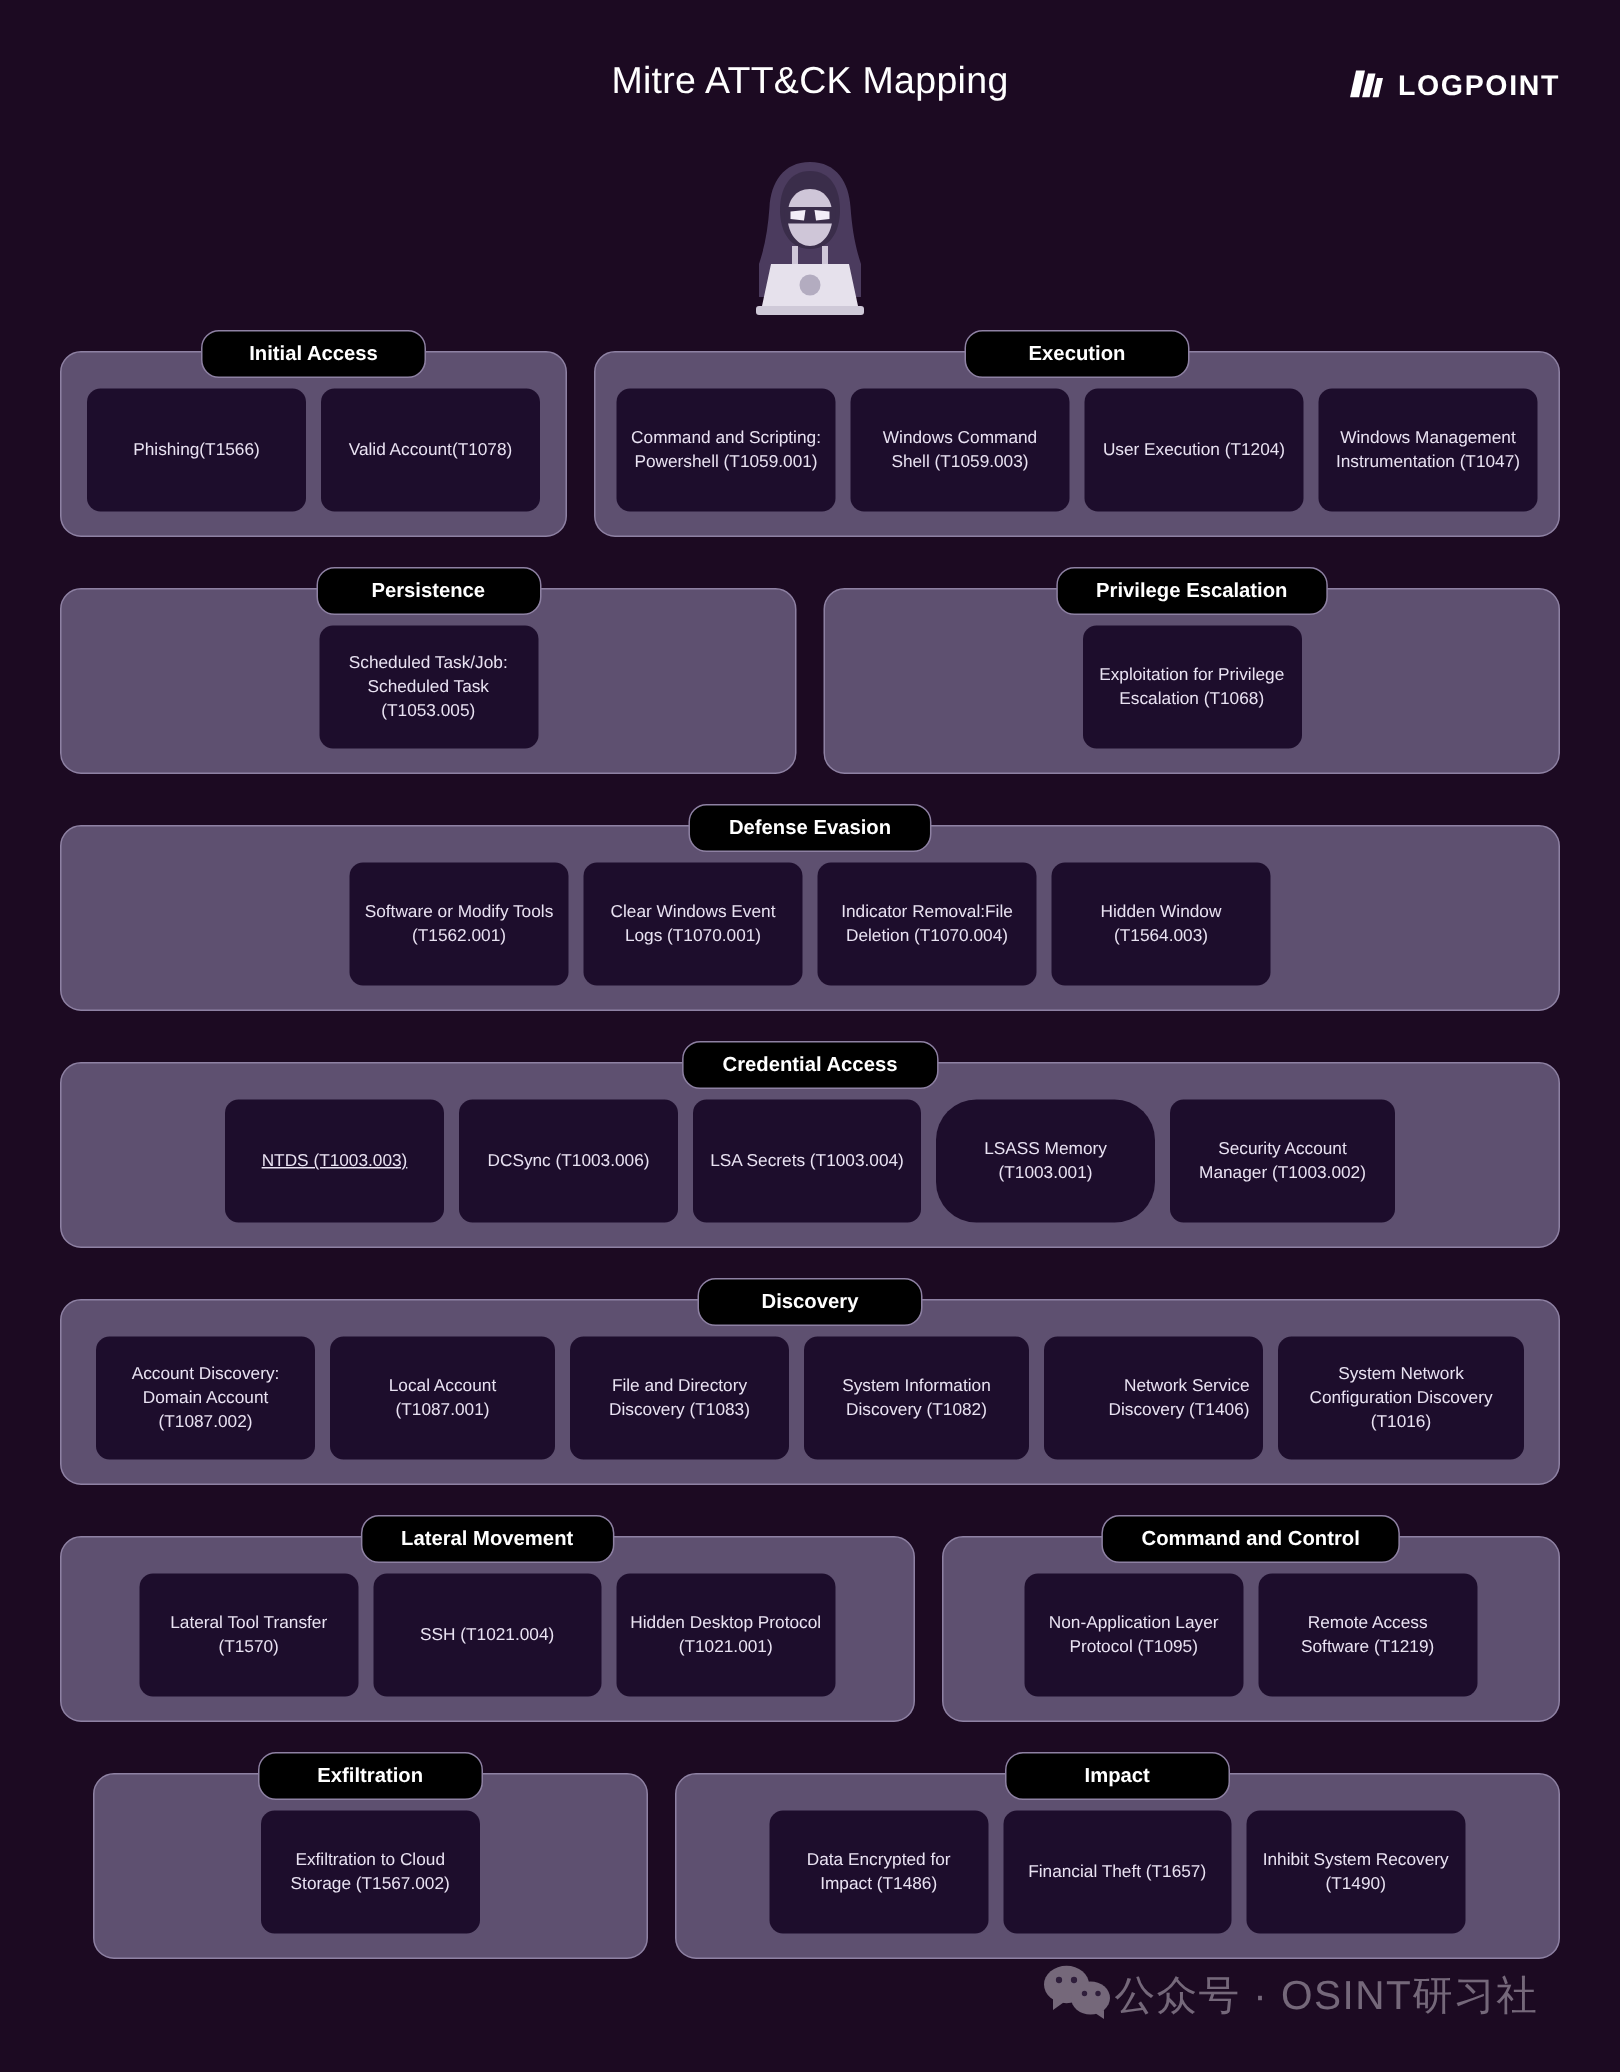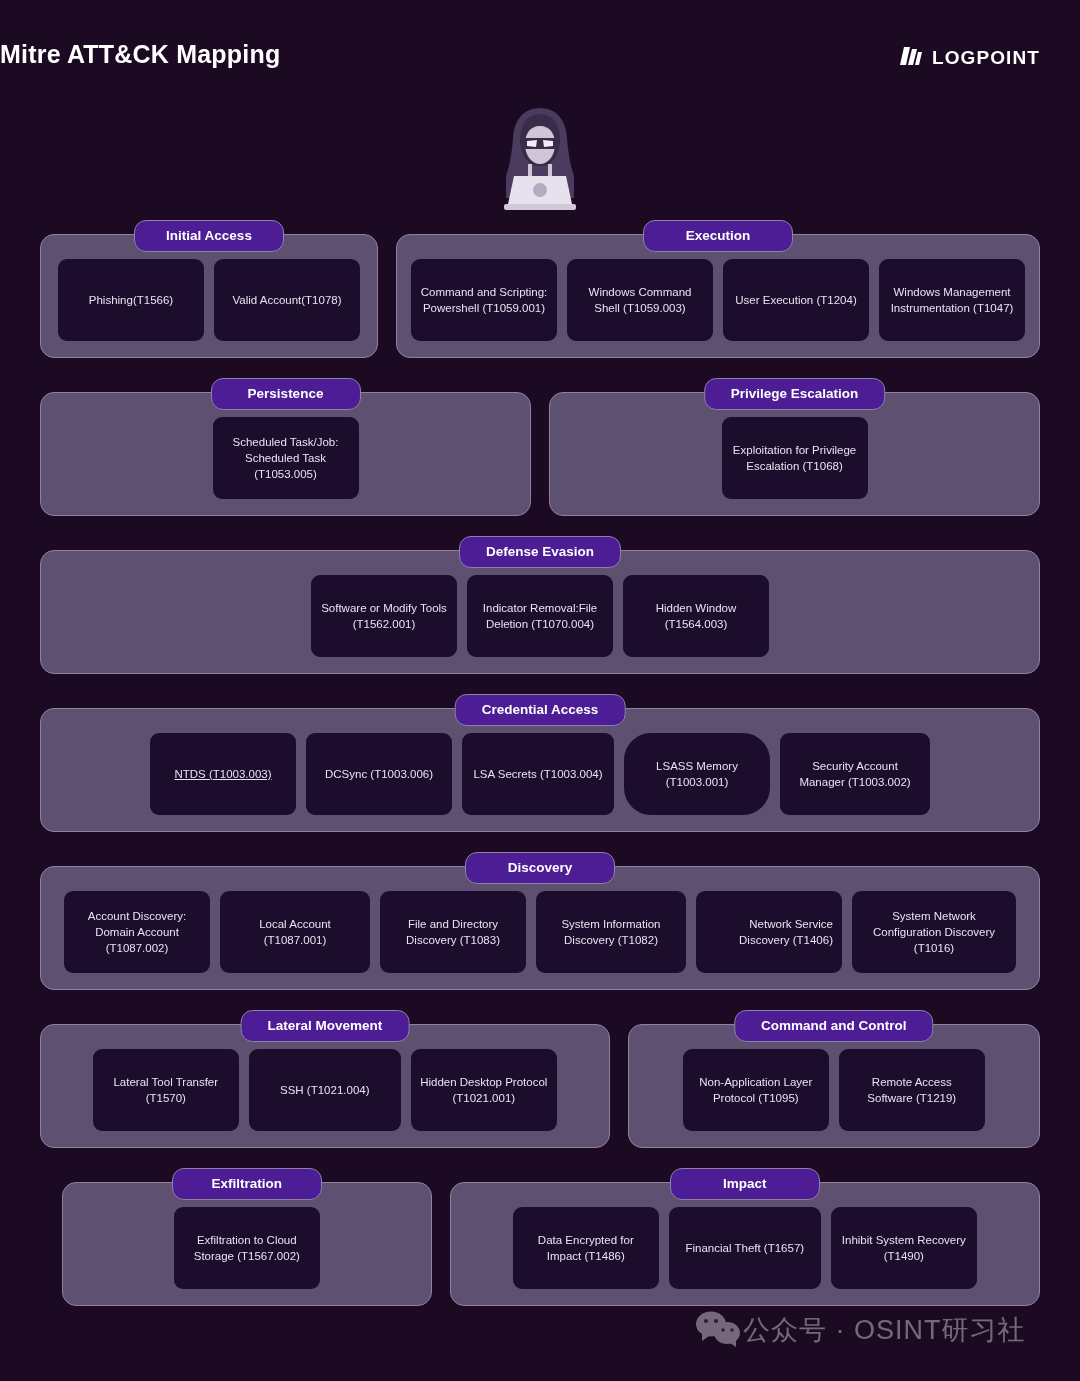--- a/index.html
+++ b/index.html
@@ -21,23 +21,24 @@
 
   
   .header {
     position: relative;
     height: 100px;
   }
   .page-title {
     position: absolute;
     left: 0; right: 0;
     top: 40px;
+    text-align: center;
     color: #ffffff;
     font-size: 25px;
-    font-weight: bold;
+    font-weight: normal;
     letter-spacing: 0.2px;
   }
   .brand {
     position: absolute;
     right: 40px;
     top: 46px;
     display: flex;
     align-items: center;
     gap: 9px;
   }
@@ -76,21 +77,21 @@
     position: relative;
     padding-top: 14px;
   }
 
   .tactic-header {
     position: absolute;
     top: 0;
     left: 50%;
     transform: translateX(-50%);
     z-index: 3;
-    background: #4c1d95;
+    background: #000000;
     border: 1px solid #8e81a3;
     border-radius: 12px;
     padding: 7px 26px 8px;
     color: #ffffff;
     font-size: 13.5px;
     font-weight: bold;
     white-space: nowrap;
     text-align: center;
     min-width: 150px;
   }
@@ -216,20 +217,21 @@
           <div class="tactic-body">
             <div class="technique" style="width: 146px; flex: 0 0 146px;">Exploitation for Privilege Escalation (T1068)</div>
           </div>
         </div>
       </div>
       <div class="row">
         <div class="tactic" style="flex: 1 1 0%;">
           <div class="tactic-header">Defense Evasion</div>
           <div class="tactic-body">
             <div class="technique" style="width: 146px; flex: 0 0 146px;">Software or Modify Tools (T1562.001)</div>
+            <div class="technique" style="width: 146px; flex: 0 0 146px;">Clear Windows Event Logs (T1070.001)</div>
             <div class="technique" style="width: 146px; flex: 0 0 146px;">Indicator Removal:File Deletion (T1070.004)</div>
             <div class="technique" style="width: 146px; flex: 0 0 146px;">Hidden Window (T1564.003)</div>
           </div>
         </div>
       </div>
       <div class="row">
         <div class="tactic" style="flex: 1 1 0%;">
           <div class="tactic-header">Credential Access</div>
           <div class="tactic-body">
             <div class="technique" style="width: 146px; flex: 0 0 146px; text-decoration: underline;">NTDS (T1003.003)</div>

